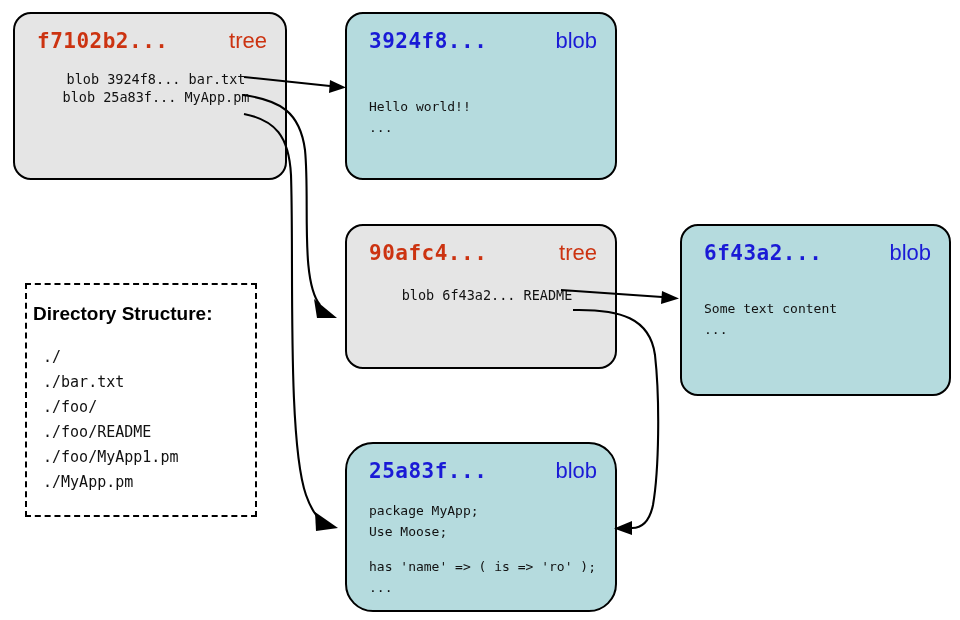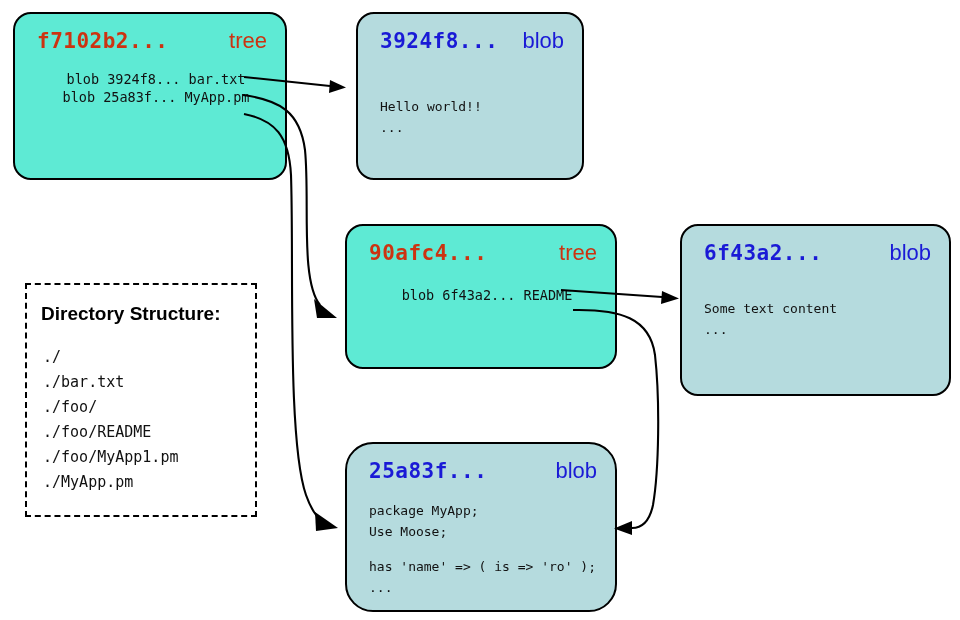--- a/index.html
+++ b/index.html
@@ -16,21 +16,21 @@
     font-family: "Liberation Sans", sans-serif;
   }
   .node {
     position: absolute;
     box-sizing: border-box;
     border: 2px solid #000000;
     border-radius: 18px;
     z-index: 3;
   }
   .node.tree {
-    background: #5eead4;
+    background: #e5e5e5;
     padding-left: 9px;
   }
   .node.blob {
     background: #b5dbde;
   }
   .node-head {
     position: absolute;
     left: 22px;
     right: 18px;
     top: 14px;
@@ -88,21 +88,21 @@
     top: 283px;
     width: 232px;
     height: 234px;
     box-sizing: border-box;
     border: 2px dashed #000000;
     background: #ffffff;
     z-index: 3;
   }
   #dirbox .dir-title {
     position: absolute;
-    left: 14px;
+    left: 6px;
     top: 18px;
     font-family: "Liberation Sans", sans-serif;
     font-size: 19px;
     font-weight: bold;
     color: #000000;
   }
   #dirbox .dir-list {
     position: absolute;
     left: 16px;
     top: 60px;
@@ -136,21 +136,21 @@
     <div class="node-head">
       <span class="node-hash">f7102b2...</span>
       <span class="node-kind">tree</span>
     </div>
     <div class="entries">
       <div class="entry">blob 3924f8... bar.txt</div>
       <div class="entry">blob 25a83f... MyApp.pm</div>
     </div>
   </div>
 
-  <div class="node blob" style="left:345px; top:12px; width:228px; height:168px;margin-left:11px;">
+  <div class="node blob" style="left:345px; top:12px; width:272px; height:168px;">
     <div class="node-head">
       <span class="node-hash">3924f8...</span>
       <span class="node-kind">blob</span>
     </div>
     <div class="content" style="top:82px;">
       <div class="content-line">Hello world!!</div>
       <div class="content-line">...</div>
     </div>
   </div>
 

